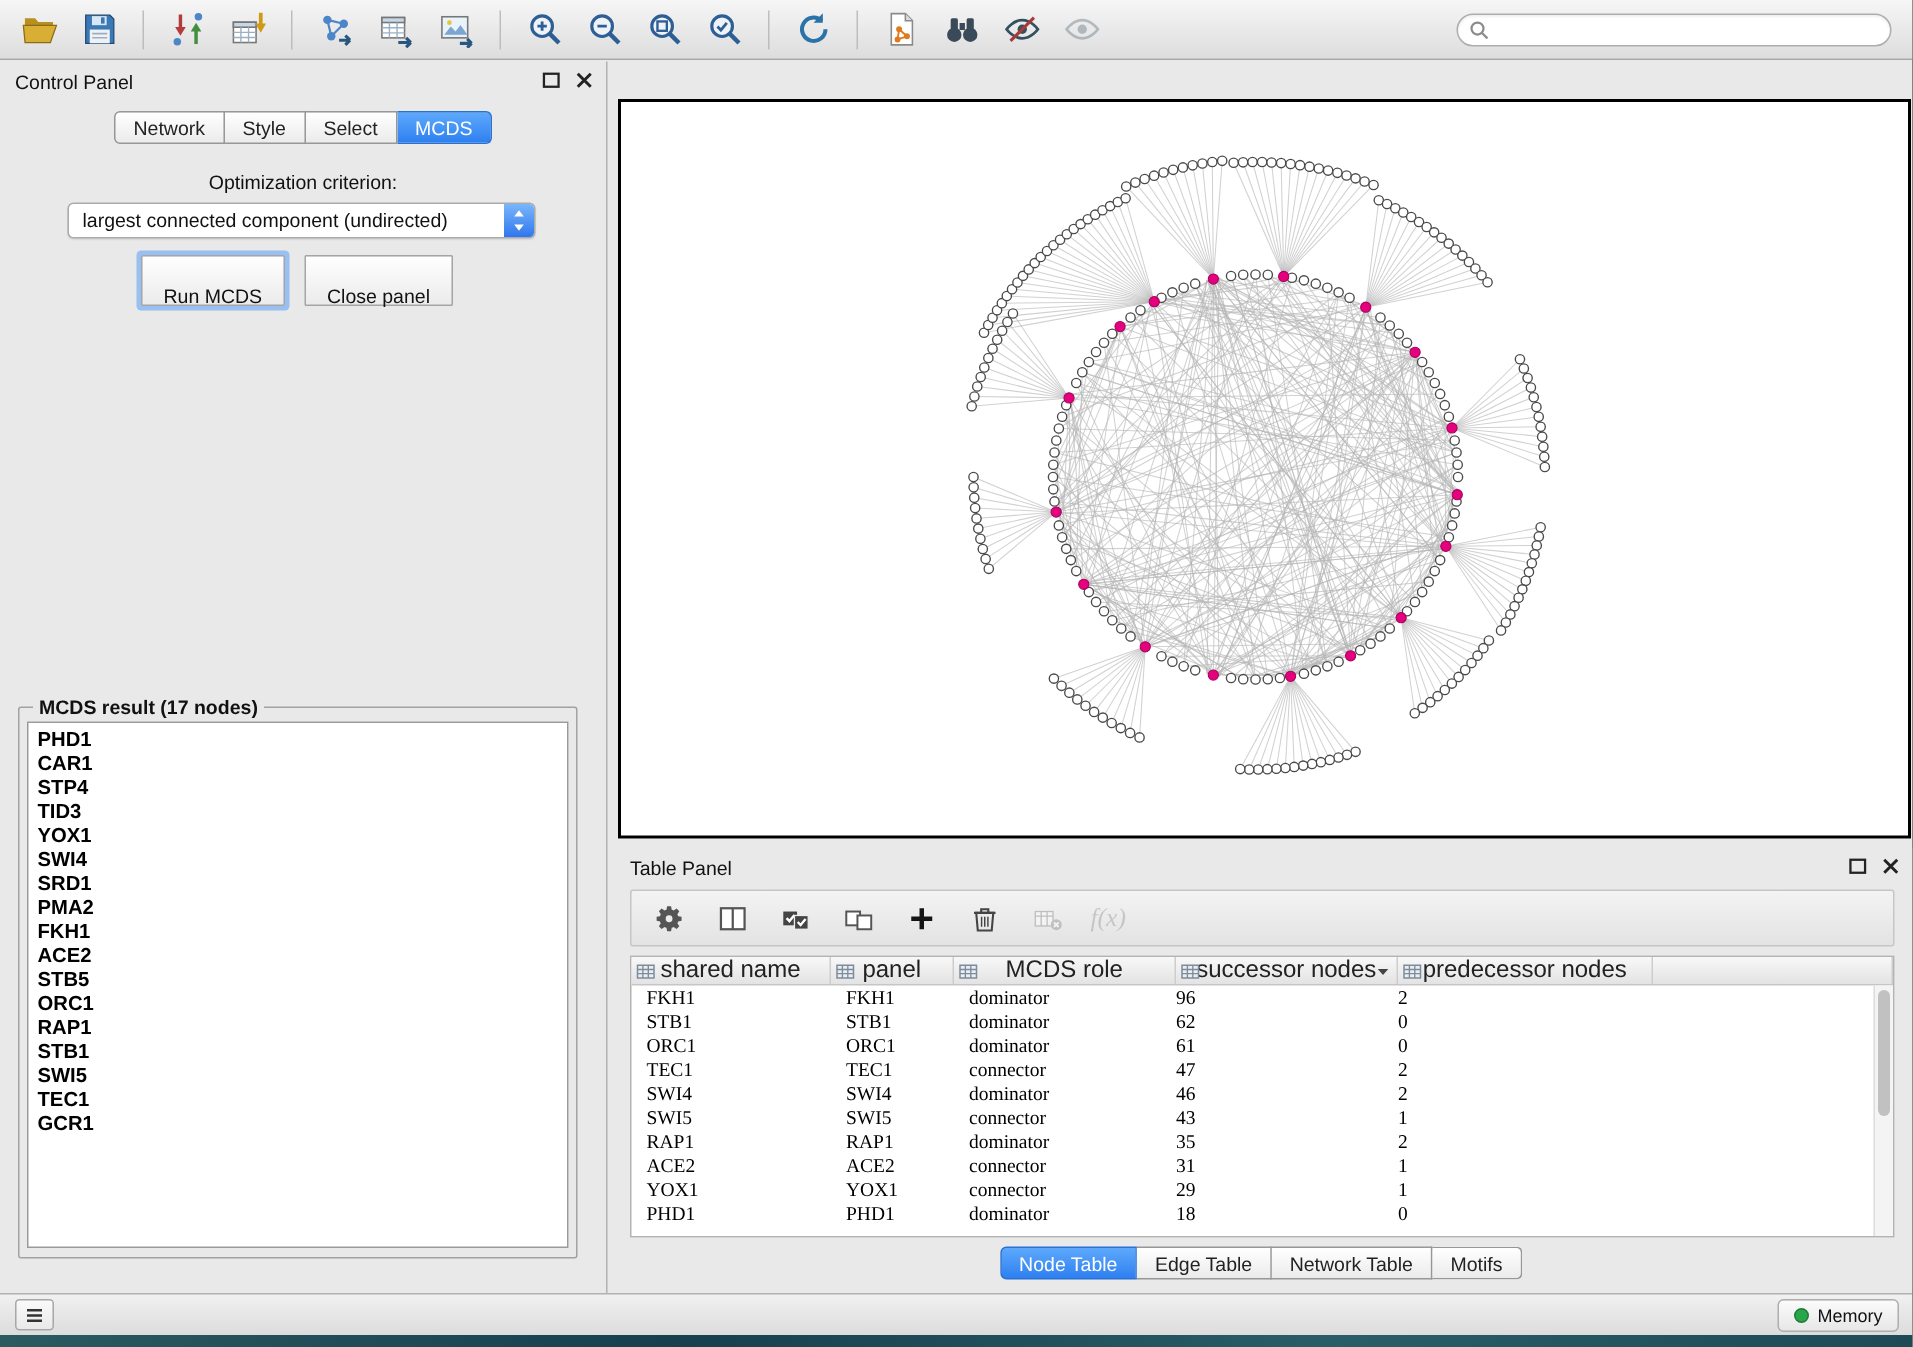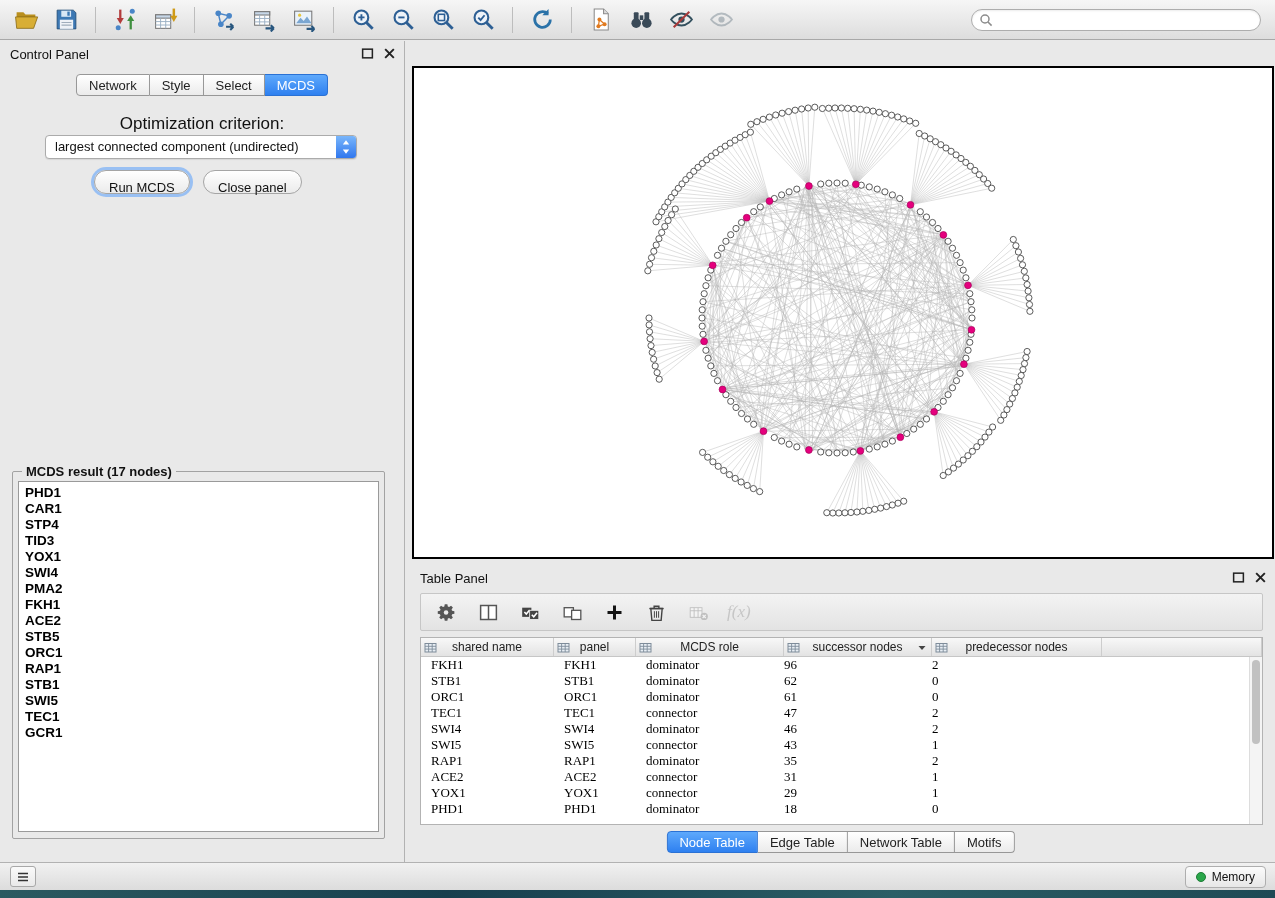--- a/index.html
+++ b/index.html
@@ -35,30 +35,30 @@
   .win-btns svg{width:13px;height:13px;}
 
   .seg{display:flex;}
   .sg{font-size:13px;padding:2.5px 12px;background:linear-gradient(#ffffff,#ebebeb);
       border:1px solid #979797;border-left:none;color:#222;white-space:nowrap;}
   .sg:first-child{border-left:1px solid #979797;border-radius:4px 0 0 4px;}
   .sg:last-child{border-radius:0 4px 4px 0;}
   .sg.active{background:linear-gradient(#5ea9fc,#2e80f0);border-color:#2a71d4;color:#fff;}
 
   .cp-tabs{position:absolute;top:33px;left:50%;transform:translateX(-50%);}
-  .opt-label{position:absolute;top:73px;left:0;width:100%;text-align:center;font-size:17px;color:#111;}
+  .opt-label{position:absolute;top:73px;left:0;width:100%;text-align:center;font-size:13px;color:#111;}
   .dropdown{position:absolute;top:94px;left:45px;width:312px;height:24px;background:#fff;
      border:1px solid #ababab;border-radius:4px;font-size:13px;color:#111;line-height:22px;
      padding-left:9px;box-shadow:0 1px 1px rgba(0,0,0,.08);}
   .dd-btn{position:absolute;right:0;top:0;bottom:0;width:20px;border-radius:0 3px 3px 0;
      background:linear-gradient(#79b6fb,#3077ee);display:flex;align-items:center;justify-content:center;}
   .dd-btn svg{width:10px;height:16px;}
   .cp-btn{position:absolute;top:129px;height:24px;background:linear-gradient(#ffffff,#ebebeb);
-     border:1px solid #a5a5a5;border-radius:12px;font:13px "Liberation Sans",sans-serif;
-     color:#111;padding:6px 14px;line-height:22px;}
+     border:1px solid #a5a5a5;border-radius:1px;font:13px "Liberation Sans",sans-serif;
+     color:#111;padding:16px 14px;line-height:22px;}
   .cp-btn.run{left:94px;box-shadow:0 0 0 3px rgba(100,165,250,.6);}
   .cp-btn.close{left:203px;}
 
   .mcds-box{position:absolute;left:12px;top:423px;width:373px;height:375px;margin:0;
      border:1px solid #a2a2a2;border-radius:2px;padding:2px 5px 6px 5px;background:#e9e9e9;font-weight:bold;}
   .mcds-box legend{font-size:13px;color:#111;padding:0 4px;margin-left:4px;}
   .mcds-list{width:100%;height:100%;background:#fff;border:1px solid #9a9a9a;
      overflow:hidden;padding:3px 6px;font-size:13.5px;color:#000;}
   .mcds-item{height:16px;line-height:16px;}
 
@@ -86,21 +86,21 @@
   .ttbtn{width:26px;height:26px;display:flex;align-items:center;justify-content:center;}
   .ttbtn svg{width:21px;height:21px;}
   .ttbtn.disabled{opacity:.45;}
   .fx-label{font:italic 17px "Liberation Serif",serif;color:#9a9a9a;}
 
   .table-area{position:absolute;top:72px;left:14px;right:12px;height:188px;
      background:#fff;border:1px solid #b3b3b3;overflow:hidden;}
   .thead{display:grid;grid-template-columns:133px 82px 148px 148px 170px 1fr;height:19px;
      background:linear-gradient(#f8f8f8,#e3e3e3);border-bottom:1px solid #c6c6c6;}
   .th{position:relative;display:flex;align-items:center;justify-content:center;
-     font-size:12px;color:#222;border-right:1px solid #cdcdcd;overflow:hidden;}
+     font-size:16px;color:#222;border-right:1px solid #cdcdcd;overflow:hidden;}
   .th .grid-ic{position:absolute;left:3px;top:3px;width:13px;height:13px;}
   .th .sort-ic{position:absolute;right:4px;top:5px;width:10px;height:10px;}
   .trow{display:grid;grid-template-columns:133px 82px 148px 148px 170px 1fr;height:16px;
      font:13px "Liberation Serif",serif;color:#000;}
   .td{line-height:16px;padding-left:10px;white-space:nowrap;overflow:hidden;}
   .td.num{text-align:left;padding-right:15px;padding-left:0;}
   .vscroll{position:absolute;right:0;top:19px;bottom:0;width:13px;background:#f4f4f4;
      border-left:1px solid #ddd;}
   .vthumb{position:absolute;left:2px;right:2px;top:3px;height:84px;background:#c1c1c1;border-radius:5px;}
   .tp-tabs{position:absolute;bottom:9px;left:50%;transform:translateX(-50%);}
@@ -306,20 +306,21 @@
 
       <fieldset class="mcds-box">
         <legend><span>MCDS result (17 nodes)</span></legend>
         <div class="mcds-list" id="mcds-list">
             <div class="mcds-item">PHD1</div>
             <div class="mcds-item">CAR1</div>
             <div class="mcds-item">STP4</div>
             <div class="mcds-item">TID3</div>
             <div class="mcds-item">YOX1</div>
             <div class="mcds-item">SWI4</div>
+            <div class="mcds-item">SRD1</div>
             <div class="mcds-item">PMA2</div>
             <div class="mcds-item">FKH1</div>
             <div class="mcds-item">ACE2</div>
             <div class="mcds-item">STB5</div>
             <div class="mcds-item">ORC1</div>
             <div class="mcds-item">RAP1</div>
             <div class="mcds-item">STB1</div>
             <div class="mcds-item">SWI5</div>
             <div class="mcds-item">TEC1</div>
             <div class="mcds-item">GCR1</div>

